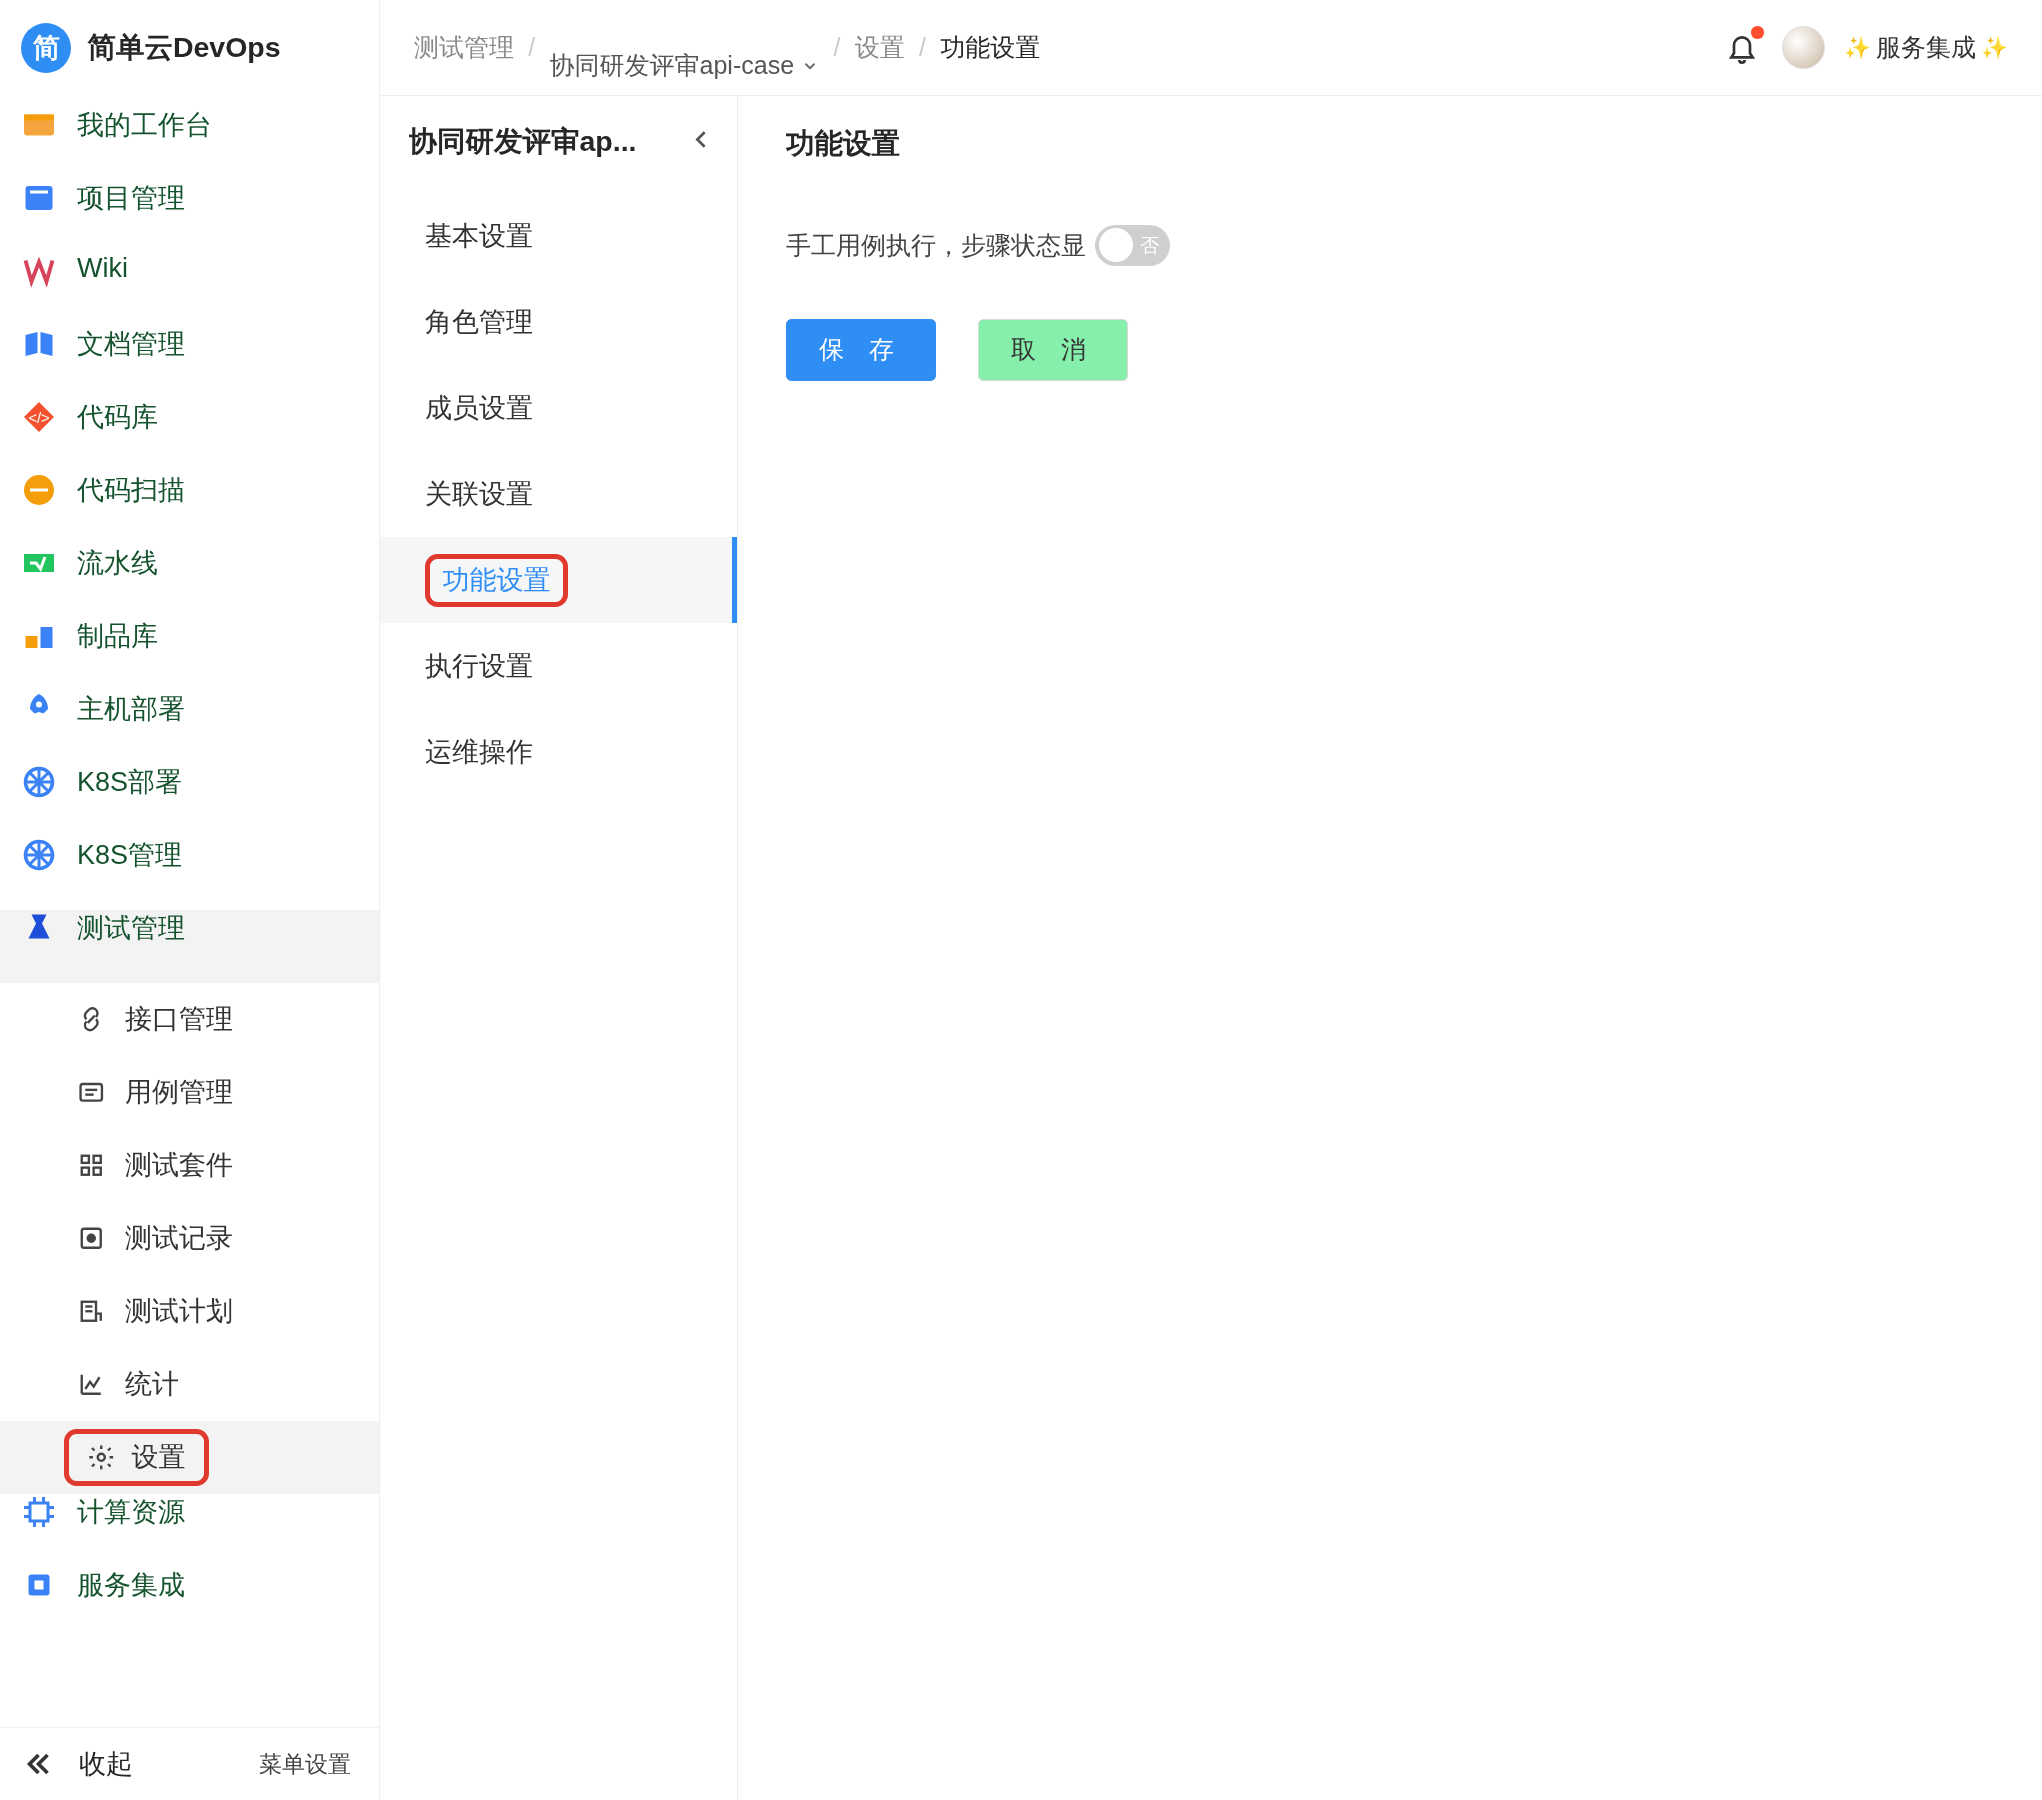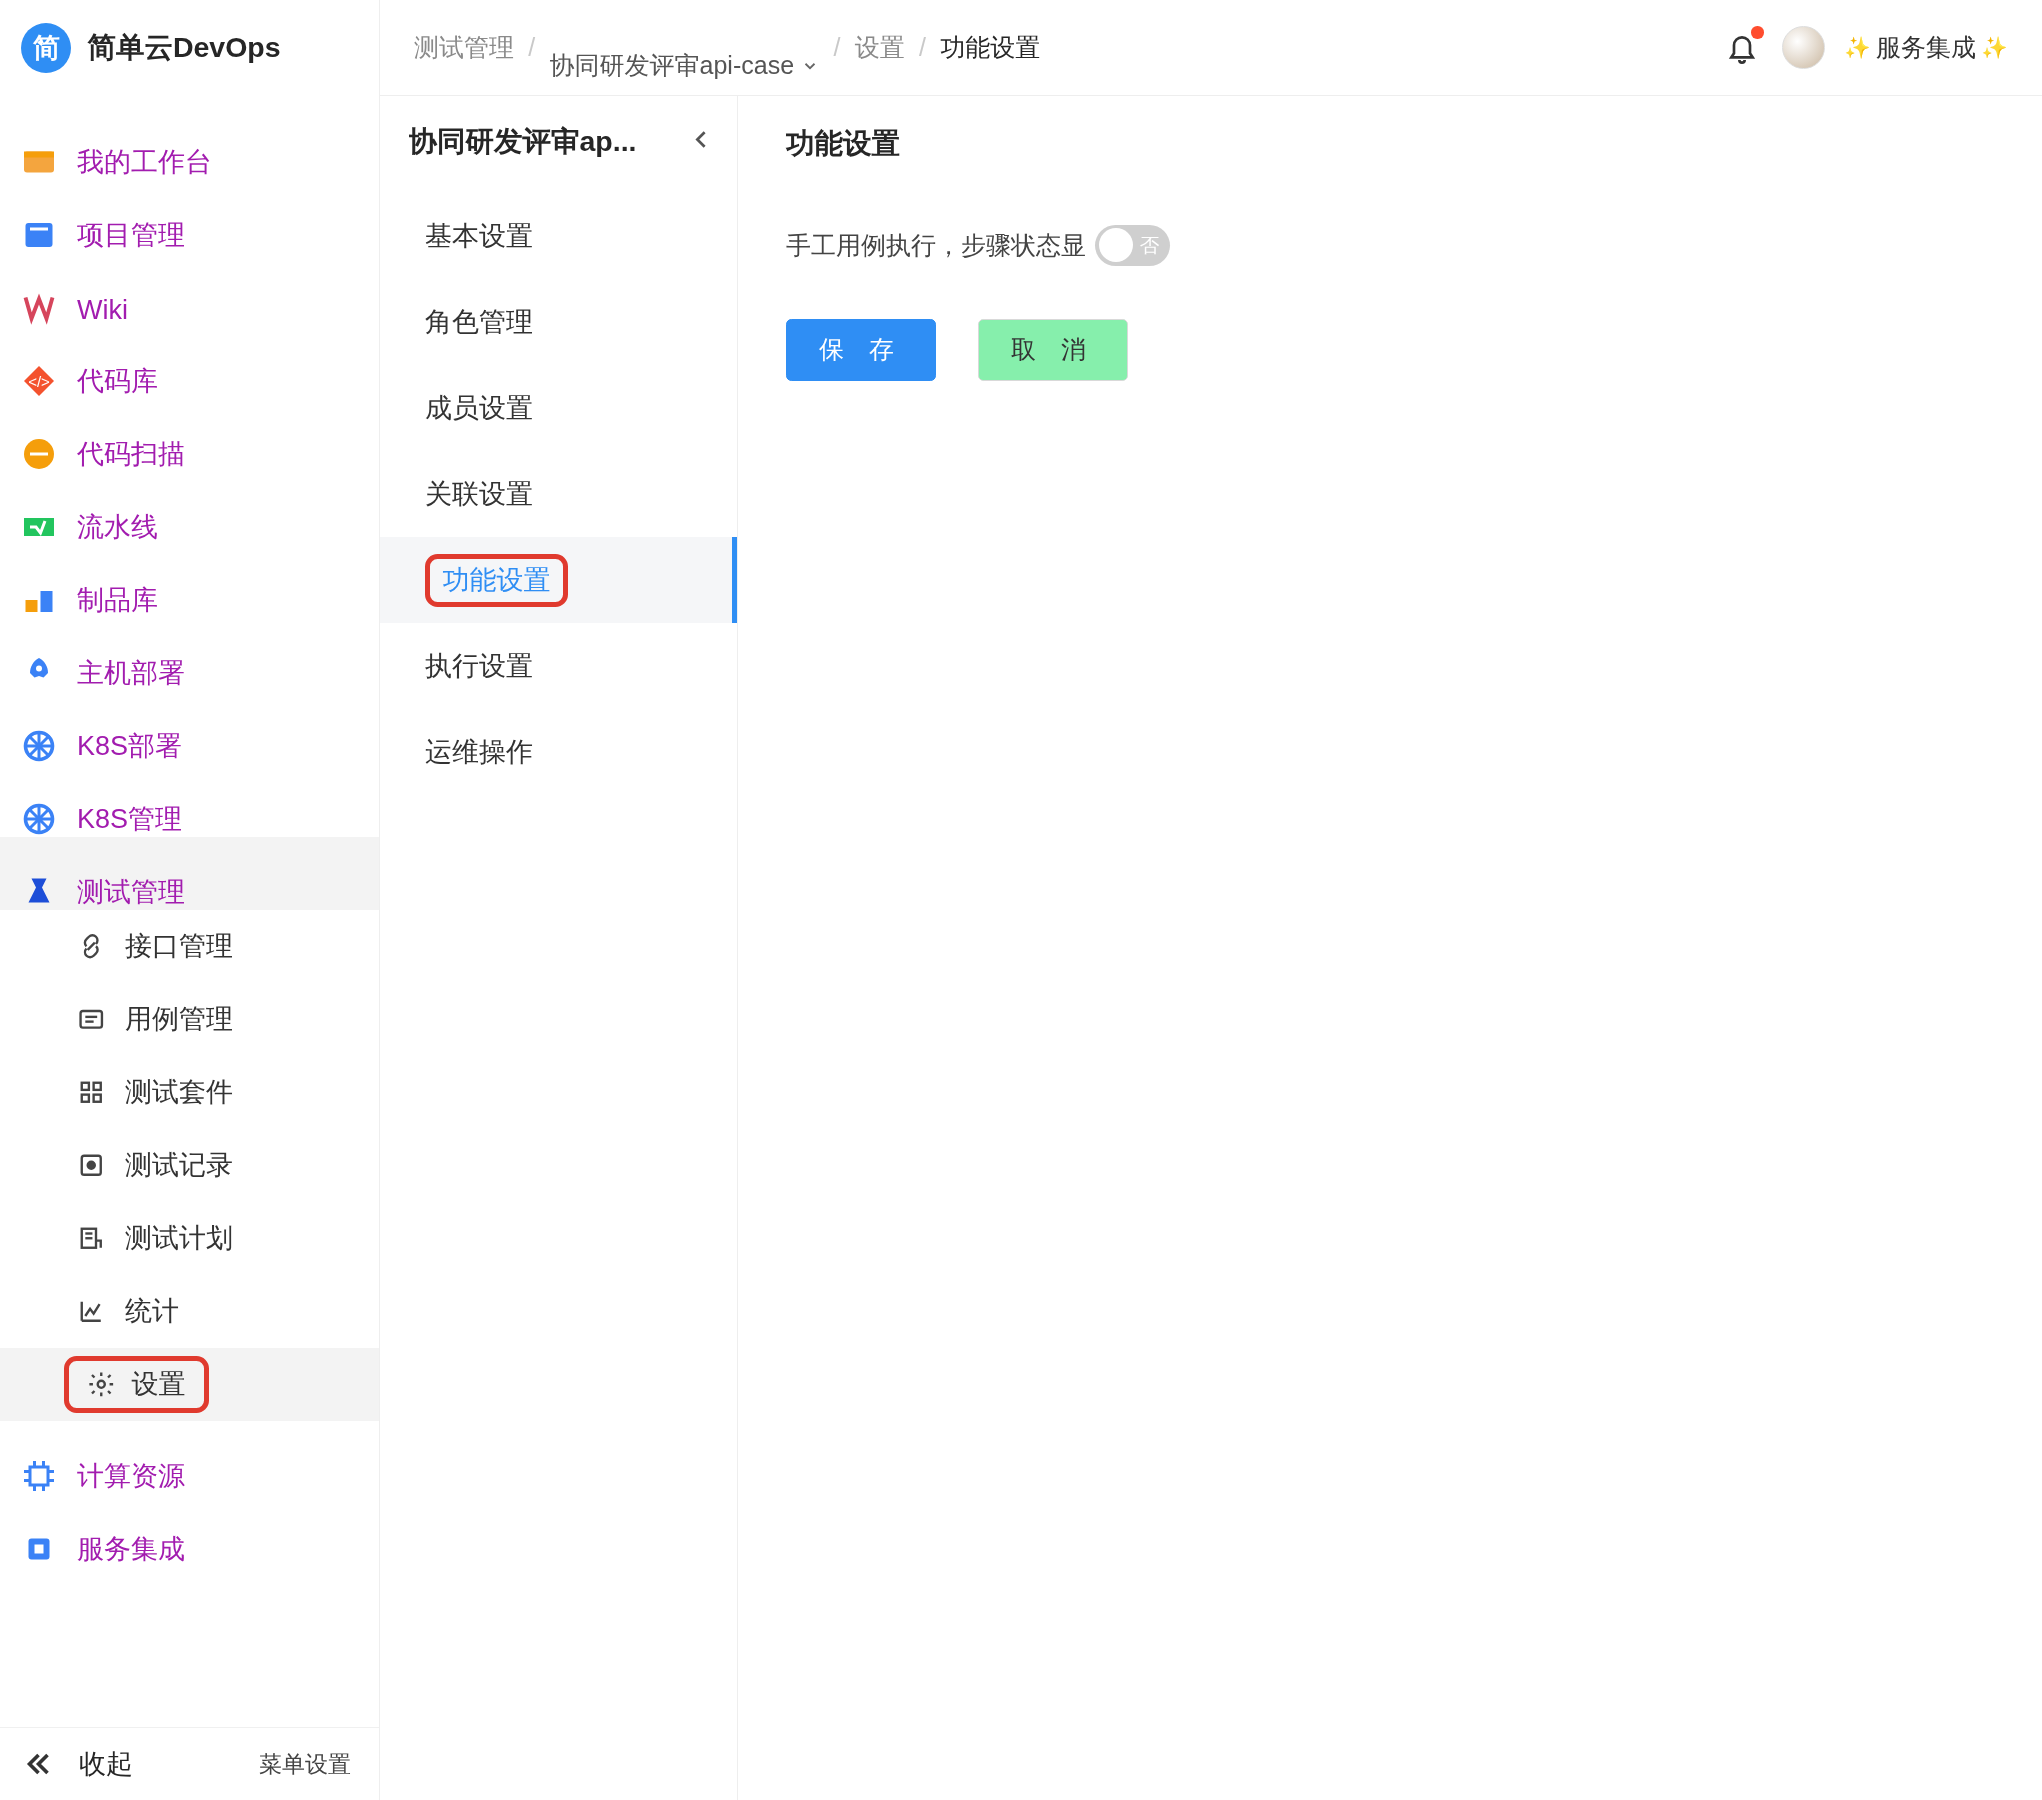--- a/index.html
+++ b/index.html
@@ -33,23 +33,23 @@
     gap: 16px;
   }
   .brand-logo {
     width: 50px; height: 50px; border-radius: 50%;
     background: #2f8ef4; color: #fff; display: flex; align-items: center; justify-content: center;
     font-size: 27px; font-weight: 600;
   }
   .brand-title { font-size: 28.5px; font-weight: 600; color: #262626; }
   .nav { flex: 1; overflow-y: auto; padding-top: 10.7px; }
   .nav-item {
-    display: flex; align-items: flex-end; gap: 19.6px;
+    display: flex; align-items: flex-start; gap: 19.6px;
     height: 73px; padding: 0 21.4px;
-    cursor: pointer; color: #a21caf;
+    cursor: pointer; color: #14532d;
   }
   .nav-item.selected, .nav-item:hover { background: #f3f3f3; }
   .nav-item.selected { font-weight: 500; }
   .nav-item .icon { width: 36px; height: 36px; flex: 0 0 auto; display: flex; align-items: center; justify-content: center; }
   .nav-item .label { font-size: 27px; }
   .nav-sub {
     display: flex; align-items: center; gap: 19.6px;
     height: 73px; padding: 0 21.4px 0 77px;
     cursor: pointer; color: #333;
   }
@@ -170,20 +170,28 @@
       </span>
       <span class="label">项目管理</span>
     </div>
     <div class="nav-item">
       <span class="icon ic">
         <svg viewBox="0 0 24 24" fill="none" stroke="#d6455c" stroke-width="2.6">
             <path d="M3 5l4 14L12 6l5 13 4-14"></path>
           </svg>
       </span>
       <span class="label">Wiki</span>
+    </div>
+    <div class="nav-item">
+      <span class="icon ic">
+        <svg viewBox="0 0 24 24">
+            <path d="M3 6l8-2v14l-8 2zM13 4l8 2v14l-8-2z" fill="#3b82f6"></path>
+          </svg>
+      </span>
+      <span class="label">文档管理</span>
     </div>
     <div class="nav-item">
       <span class="icon ic">
         <svg viewBox="0 0 24 24" style="font-size:28px">
             <path d="M12 2l10 10-10 10L2 12z" fill="#f4522e"></path>
             <text x="12" y="16" font-size="10" fill="#fff" text-anchor="middle">&lt;/&gt;</text>
           </svg>
       </span>
       <span class="label">代码库</span>
     </div>

